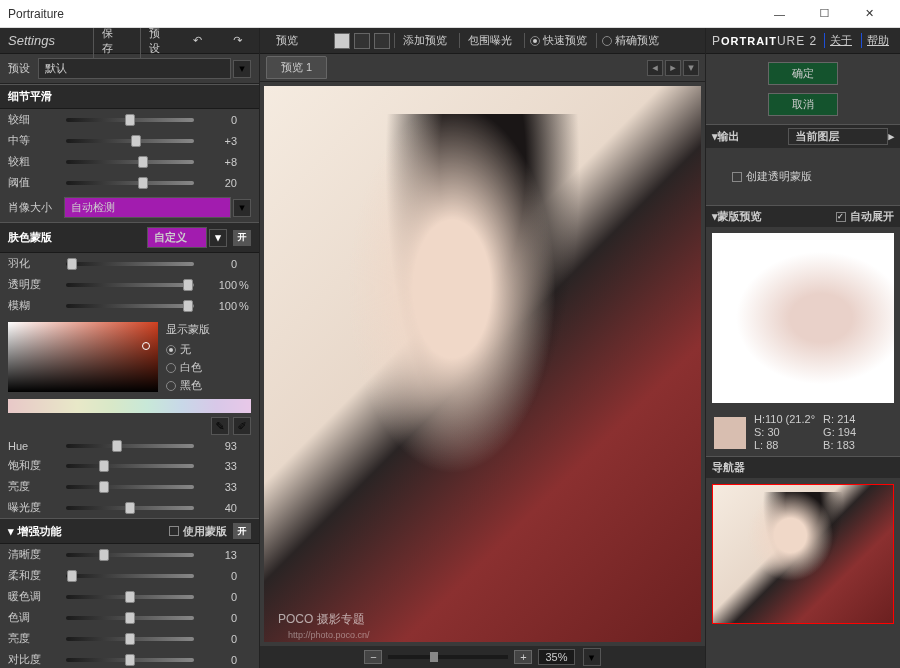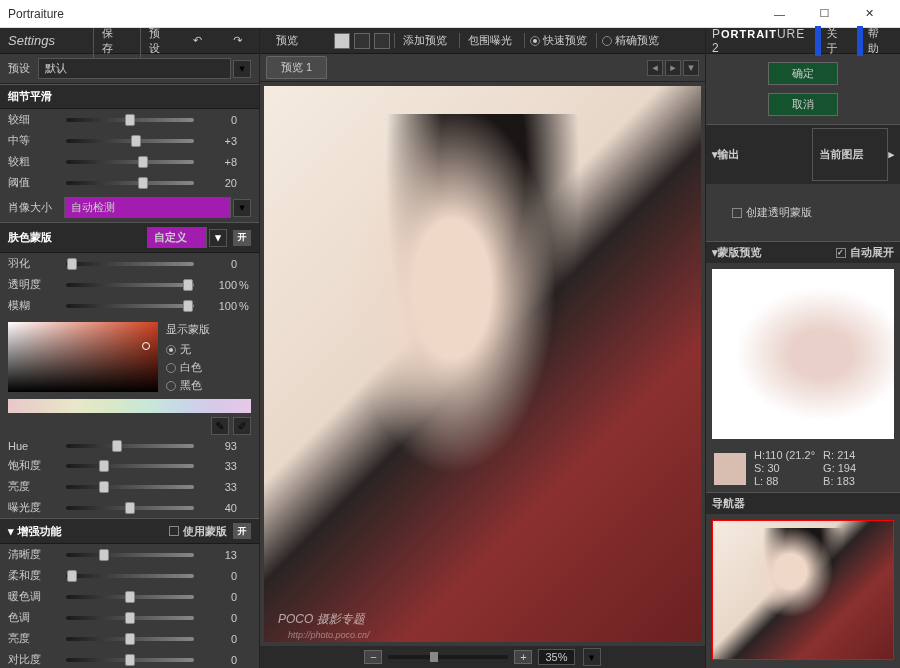--- a/index.html
+++ b/index.html
@@ -47,40 +47,40 @@
 .center-panel { flex: 1; background: #3a3a3a; display: flex; flex-direction: column; }
 .center-toolbar { height: 26px; background: #2a2a2a; display: flex; align-items: center; padding: 0 8px; gap: 4px; border-bottom: 1px solid #1a1a1a; }
 .ct-label { color: #ccc; border-left: 1px solid #555; padding: 0 8px; }
 .ct-icon { width: 16px; height: 16px; border: 1px solid #666; background: #333; }
 .ct-radio { display: flex; align-items: center; gap: 3px; color: #ccc; padding: 0 5px; border-left: 1px solid #555;}
 .tab-row { display: flex; align-items: center; padding: 2px 6px; background: #3a3a3a; border-bottom: 1px solid #222;}
 .tab { background: #4a4a4a; color: #ccc; padding: 3px 14px; border: 1px solid #666; border-radius: 2px 2px 0 0; margin-right: auto;}
 .tab-nav { display:flex; gap:2px; }
 .tab-nav-btn { width:16px; height:16px; background:#2a2a2a; border:1px solid #555; display:flex; align-items:center; justify-content:center; color:#888;}
 .preview-area { flex: 1; background: #3a3a3a; padding: 4px; display: flex; align-items: center; justify-content: center; }
-.preview-image { width: 100%; height: 100%; background: linear-gradient(135deg, #f5ebe0 0%, #e8d8ca 40%, #2a2424 50%, #8b3030 70%, #6b2020 100%); position: relative; overflow:hidden;font-style:italic; }
+.preview-image { width: 100%; height: 100%; background: linear-gradient(135deg, #f5ebe0 0%, #e8d8ca 40%, #2a2424 50%, #8b3030 70%, #6b2020 100%); position: relative; overflow:hidden; }
 .preview-image::before { content:""; position:absolute; width:70%; height:90%; left:15%; top:5%; background: radial-gradient(ellipse at 40% 35%, #f0d8c8 15%, transparent 40%), radial-gradient(ellipse at 50% 10%, #1a1616 20%, transparent 45%); }
 .watermark { position: absolute; bottom: 14px; left: 14px; color: rgba(255,255,255,0.6); font-size: 12px; }
 .watermark-sub { position: absolute; bottom: 2px; left: 24px; color: rgba(255,255,255,0.4); font-size: 9px; }
 .zoom-bar { height: 22px; background: #2a2a2a; display: flex; align-items: center; justify-content: center; gap: 6px; }
 .zoom-btn { width: 18px; height: 14px; background: #444; border: 1px solid #666; color: #ccc; display:flex; align-items:center; justify-content:center;}
 .zoom-track { width: 120px; height: 4px; background: #1a1a1a; position: relative; }
 .zoom-thumb { position: absolute; left: 35%; width: 8px; height: 10px; background: #888; top: -3px; }
 .zoom-value { background: #1a1a1a; color: #ccc; padding: 1px 6px; border: 1px solid #555; }
 
 .right-panel { width: 195px; background: #3a3a3a; border-left: 1px solid #222; }
 .right-toolbar { height: 26px; background: #2a2a2a; display: flex; align-items: center; padding: 0 6px; border-bottom: 1px solid #1a1a1a; }
 .brand { color: #ccc; font-size: 12px; letter-spacing: 1px; }
 .brand b { color: #fff; }
 .right-links { display: flex; gap: 4px; margin-left: auto; }
-.right-link { color: #ccc; padding: 0 5px; border-left: 6px solid #1d4ed8; }
+.right-link { color: #ccc; padding: 0 5px; border-left: 1px solid #1d4ed8; text-decoration: underline; }
 .btn-row { display: flex; justify-content: center; padding: 8px; }
 .dialog-btn { width: 70px; padding: 3px; background: #14532d; color: #ccc; border: 1px solid #666; text-align: center; }
 .r-section-header { background: #2a2a2a; color: #ccc; padding: 3px 6px; border-top: 1px solid #555; display: flex; align-items: center; font-weight: bold; }
-.r-select { background: #2a2a2a; color: #ccc; border: 1px solid #555; padding: 18px 6px; margin-left: auto; width: 76px;}
+.r-select { background: #2a2a2a; color: #ccc; border: 1px solid #555; padding: 0 6px; margin-left: auto; width: 100px;}
 .mask-preview { margin: 6px; height: 170px; background: #fff; position: relative; }
 .mask-preview-img { width:100%; height:100%; background: radial-gradient(ellipse at 60% 50%, rgba(200,140,120,0.4) 20%, rgba(255,255,255,0.9) 55%); }
 .color-info { display: flex; padding: 4px 8px; gap: 8px; align-items: center; }
 .color-swatch { width: 32px; height: 32px; background: #d8beb0; }
 .color-text { color: #ccc; font-size: 10px; line-height: 13px; }
 .navigator-img { margin: 6px; height: 140px; border: 1px solid #f00; background: linear-gradient(135deg, #f5ebe0 0%, #e8d8ca 40%, #2a2424 50%, #8b3030 70%, #6b2020 100%); position:relative; overflow:hidden;}
 .navigator-img::before { content:""; position:absolute; width:70%; height:90%; left:15%; top:5%; background: radial-gradient(ellipse at 40% 35%, #f0d8c8 15%, transparent 40%), radial-gradient(ellipse at 50% 10%, #1a1616 20%, transparent 45%); }
 </style>
 </head>
 <body>

